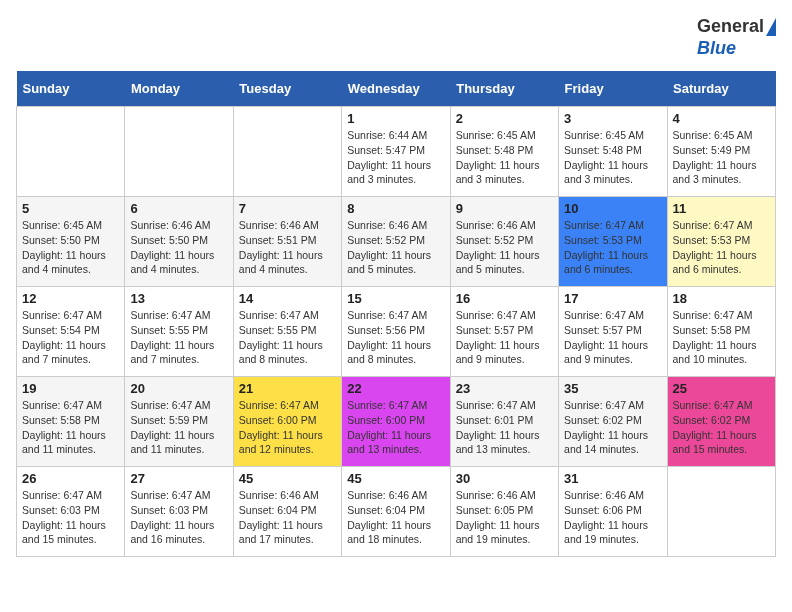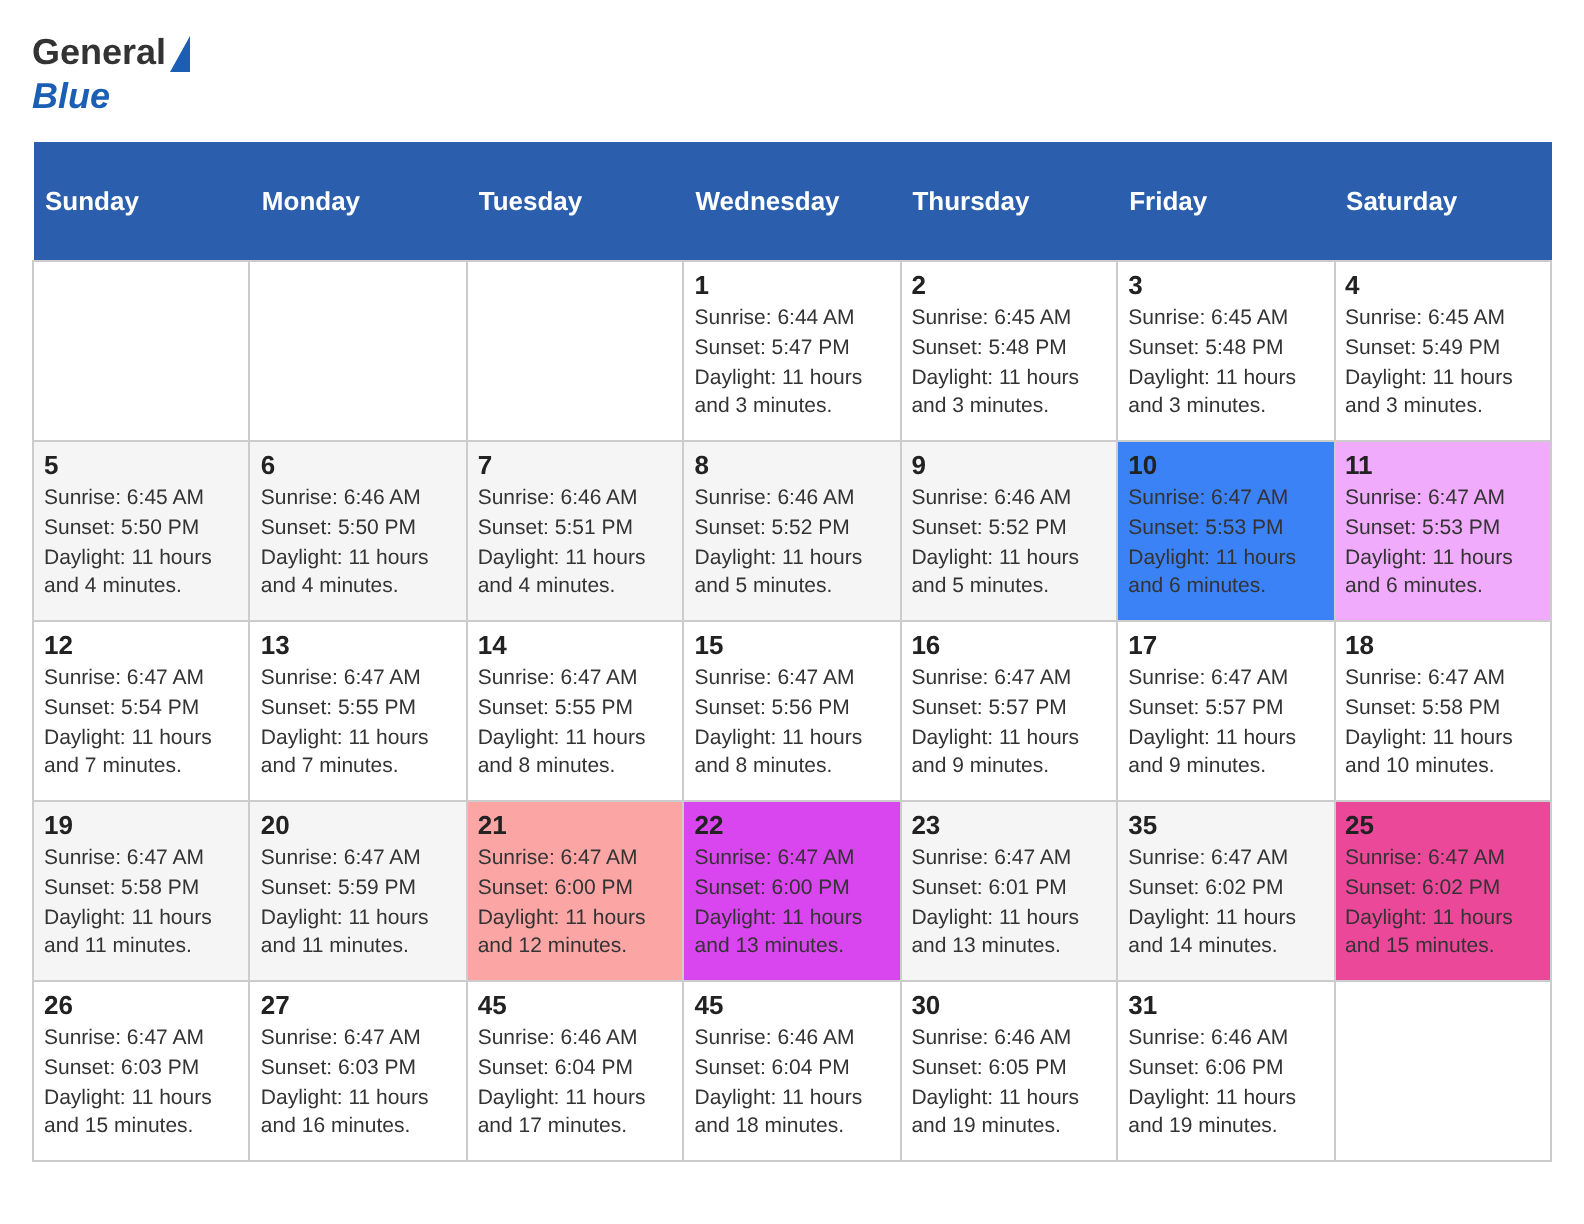--- a/index.html
+++ b/index.html
@@ -5,21 +5,21 @@
     * { box-sizing: border-box; margin: 0; padding: 0; }
     body {
       font-family: Arial, sans-serif;
       background: #fff;
       width: 792px;
       min-height: 612px;
       padding: 16px;
     }
     .header {
       display: flex;
-      justify-content: space-between;
+      justify-content: flex-end;
       align-items: flex-start;
       margin-bottom: 12px;
     }
     .logo {
       display: flex;
       align-items: center;
       gap: 4px;
     }
     .logo-text {
       font-size: 18px;
@@ -49,21 +49,21 @@
     }
     .calendar {
       width: 100%;
       border-collapse: collapse;
       font-size: 11px;
     }
     .calendar th {
       background: #2b5fad;
       color: #fff;
       text-align: left;
-      padding: 22px 6px;
+      padding: 10px 6px;
       font-size: 13px;
       font-weight: bold;
     }
     .calendar td {
       border: 1px solid #ccc;
       vertical-align: top;
       padding: 4px 5px;
       width: 108px;
       min-height: 80px;
       height: 90px;
@@ -156,21 +156,21 @@
           <div class="day-info">Sunrise: 6:46 AM<br>Sunset: 5:52 PM<br>Daylight: 11 hours and 5 minutes.</div>
         </td>
         <td style="background: rgb(245, 245, 245);">
           <div class="day-num">9</div>
           <div class="day-info">Sunrise: 6:46 AM<br>Sunset: 5:52 PM<br>Daylight: 11 hours and 5 minutes.</div>
         </td>
         <td style="background: #3b82f6;">
           <div class="day-num">10</div>
           <div class="day-info">Sunrise: 6:47 AM<br>Sunset: 5:53 PM<br>Daylight: 11 hours and 6 minutes.</div>
         </td>
-        <td style="background: #f0abfc; margin-top: 48px;">
+        <td style="background: #fef9c3; margin-top: 48px;">
           <div class="day-num">11</div>
           <div class="day-info">Sunrise: 6:47 AM<br>Sunset: 5:53 PM<br>Daylight: 11 hours and 6 minutes.</div>
         </td>
       </tr>
       <tr>
         <td>
           <div class="day-num">12</div>
           <div class="day-info">Sunrise: 6:47 AM<br>Sunset: 5:54 PM<br>Daylight: 11 hours and 7 minutes.</div>
         </td>
         <td>
@@ -200,21 +200,21 @@
       </tr>
       <tr>
         <td style="background: rgb(245, 245, 245);">
           <div class="day-num">19</div>
           <div class="day-info">Sunrise: 6:47 AM<br>Sunset: 5:58 PM<br>Daylight: 11 hours and 11 minutes.</div>
         </td>
         <td style="background: rgb(245, 245, 245);">
           <div class="day-num">20</div>
           <div class="day-info">Sunrise: 6:47 AM<br>Sunset: 5:59 PM<br>Daylight: 11 hours and 11 minutes.</div>
         </td>
-        <td style="background: #fca5a5;">
+        <td style="background: #fde047;">
           <div class="day-num">21</div>
           <div class="day-info">Sunrise: 6:47 AM<br>Sunset: 6:00 PM<br>Daylight: 11 hours and 12 minutes.</div>
         </td>
         <td style="background: #d946ef; margin-top: 48px;">
           <div class="day-num">22</div>
           <div class="day-info">Sunrise: 6:47 AM<br>Sunset: 6:00 PM<br>Daylight: 11 hours and 13 minutes.</div>
         </td>
         <td style="background: rgb(245, 245, 245);">
           <div class="day-num">23</div>
           <div class="day-info">Sunrise: 6:47 AM<br>Sunset: 6:01 PM<br>Daylight: 11 hours and 13 minutes.</div>

